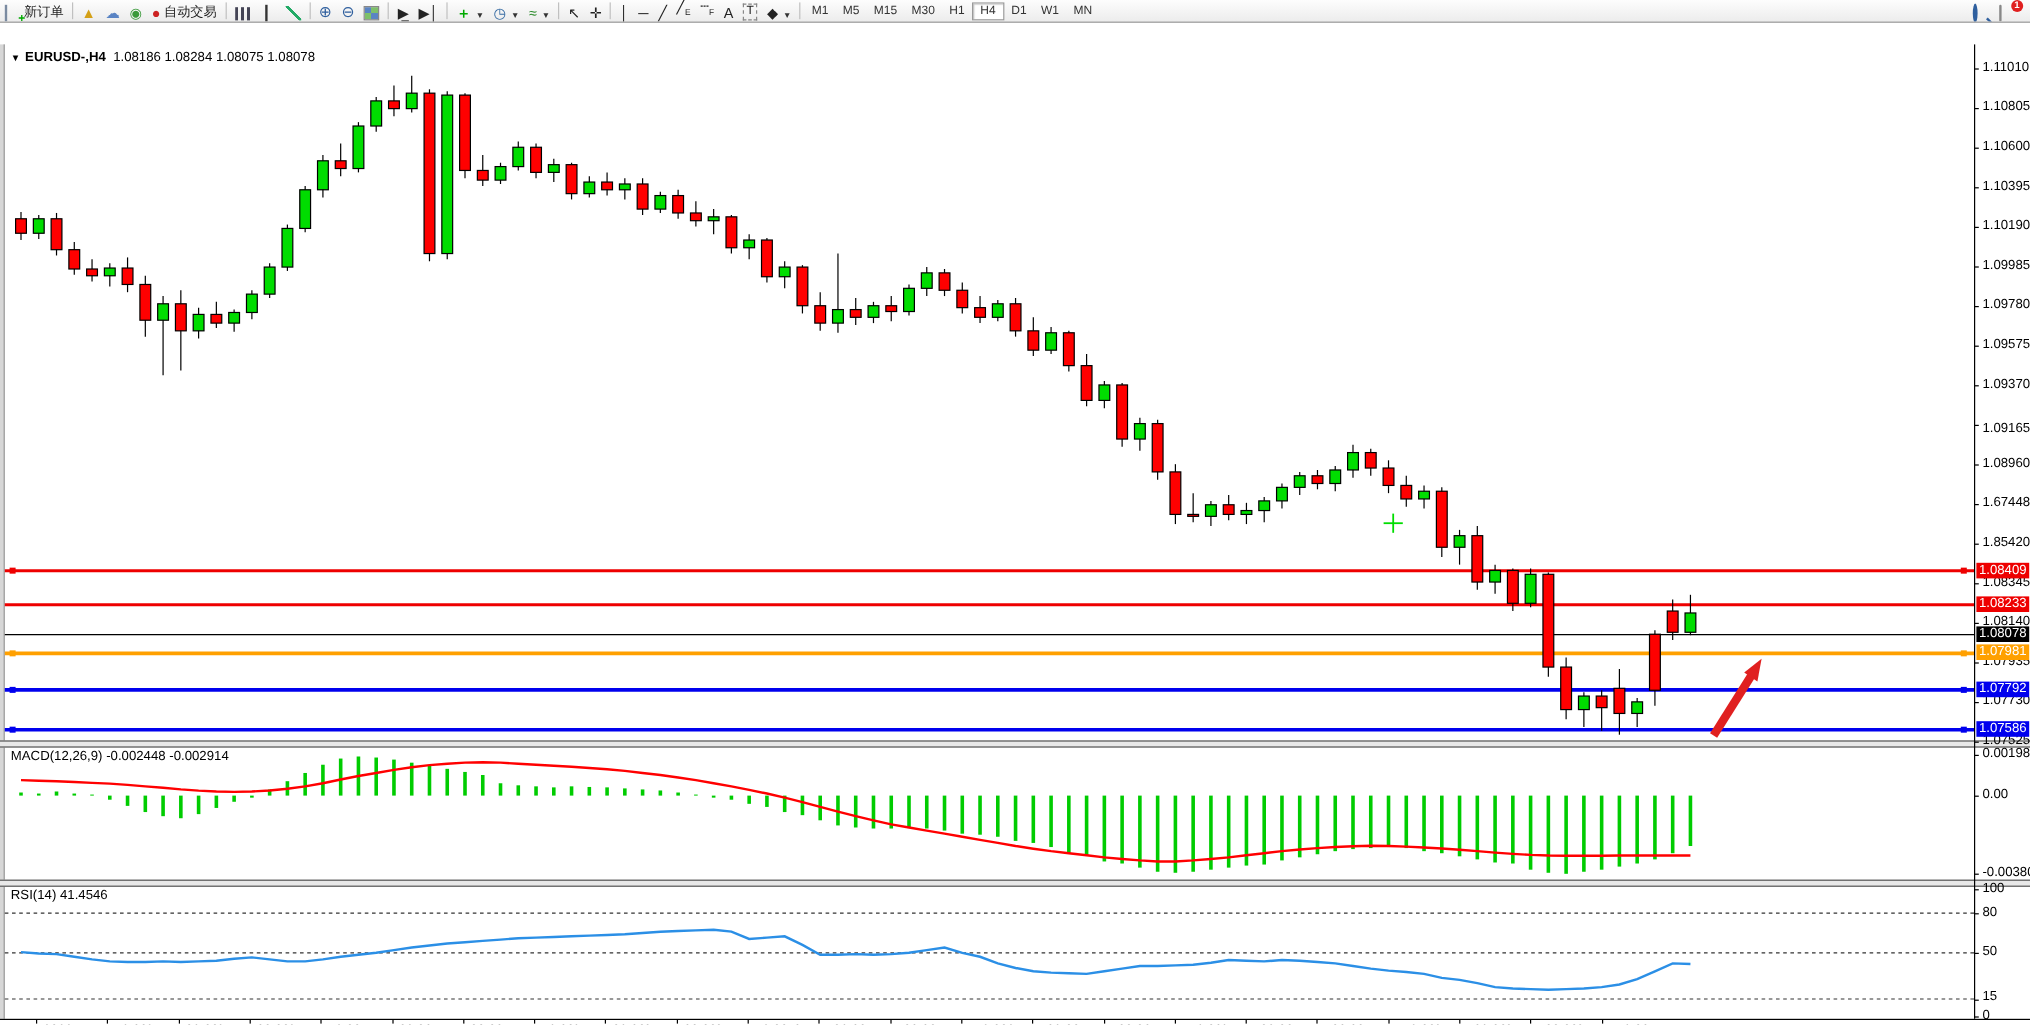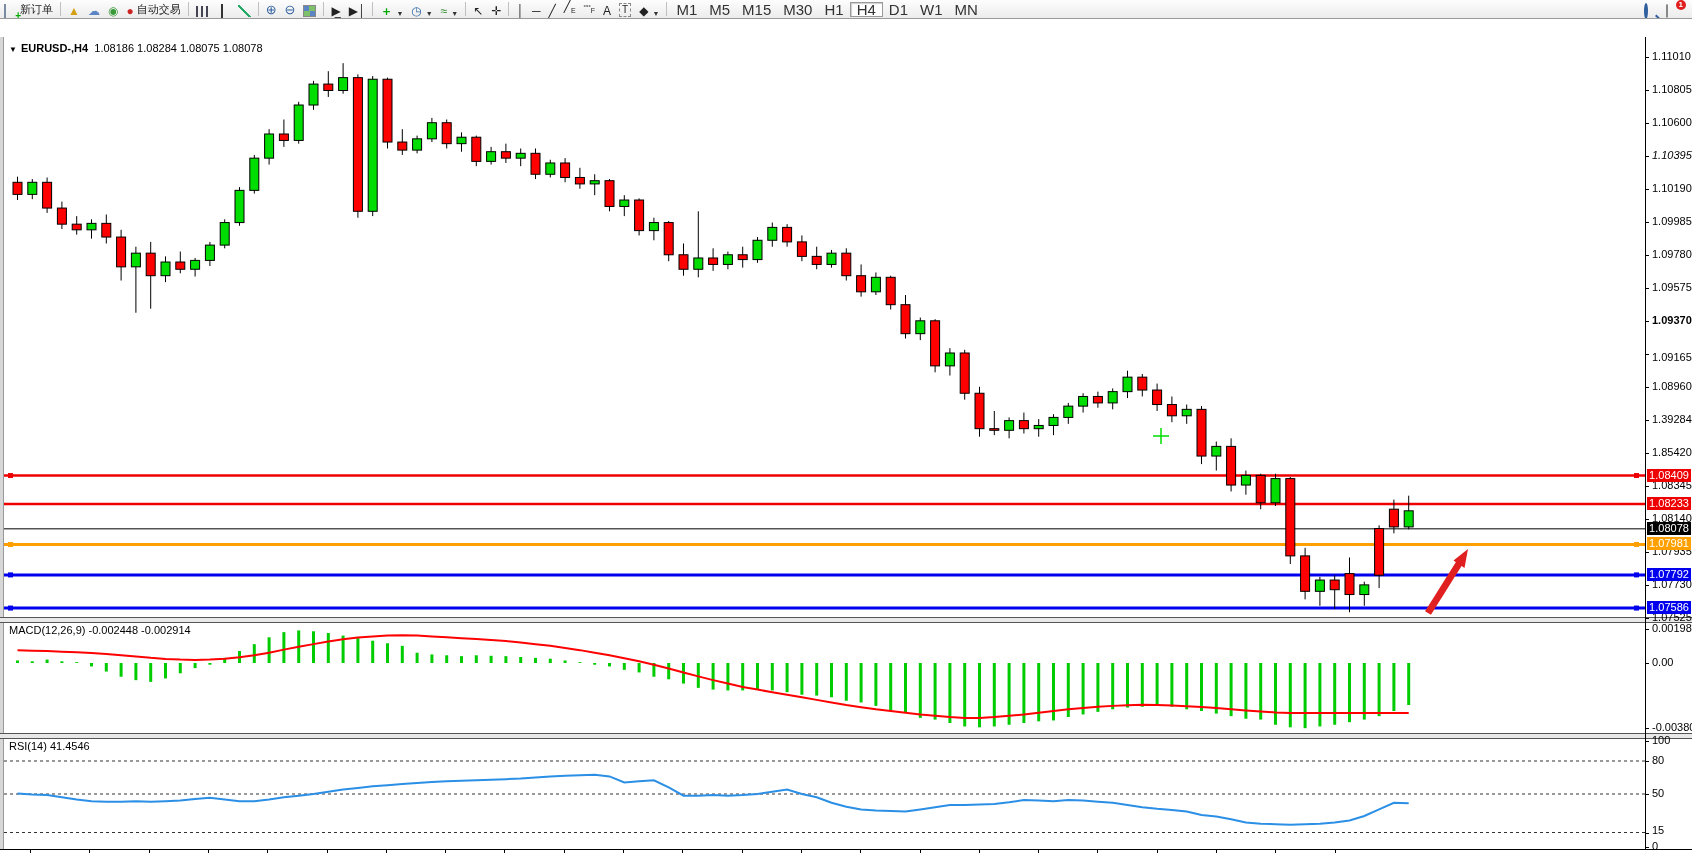--- a/index.html
+++ b/index.html
@@ -5,21 +5,21 @@
   html,body{margin:0;padding:0;width:1692px;height:854px;overflow:hidden;
     font-family:"Liberation Sans",sans-serif;background:#fff;}
   
   .toolbar{position:absolute;left:0;top:0;width:1692px;height:18px;
     background:linear-gradient(#fdfdfd,#ececec);border-bottom:1px solid #b8b8b8;
     display:flex;align-items:center;font-size:11px;color:#222;}
   .tbtn{display:inline-flex;align-items:flex-end;gap:3px;padding:0 4px;height:16px;cursor:default;}
   .tsep{width:1px;height:14px;background:#c0c0c0;margin:0 3px;}
   .glyph{font-size:12px;line-height:12px;}
   .caret{font-size:7px;color:#333;margin-left:1px;}
-  .tf{padding:0 6px;height:15px;line-height:15px;font-size:15px;color:#333;}
+  .tf{padding:0 6px;height:15px;line-height:15px;font-size:10px;color:#333;}
   .tf.active{background:#fff;border:1px solid #9a9a9a;height:13px;line-height:13px;box-shadow:inset 1px 1px 1px #ccc;}
   .ic{display:inline-block;width:13px;height:12px;position:relative;}
   .ic-doc{background:#fff;border:1px solid #7a8aa0;width:9px;height:11px;}
   .ic-doc::after{content:"+";position:absolute;right:-4px;bottom:-4px;color:#0a0;font-weight:bold;font-size:10px;}
   .ic-bars{background:repeating-linear-gradient(90deg,#445 0 2px,transparent 2px 5px);height:11px;}
   .ic-candle{width:4px;height:8px;background:#fff;border:1px solid #333;margin:1px 4px;}
   .ic-candle::before{content:"";position:absolute;left:2px;top:-3px;width:1px;height:14px;background:#333;z-index:-1;}
   .ic-line{background:linear-gradient(45deg,transparent 44%,#2a6 44%,#2a6 56%,transparent 56%);}
   .ic-grid{background:conic-gradient(#7ec06a 0 25%,#5a84c4 25% 50%,#7ec06a 50% 75%,#5a84c4 75%);border:1px solid #888;width:11px;height:10px;}
   .ic-mag{width:8px;height:8px;border:2px solid #2f5f9e;border-radius:50%;}
@@ -494,37 +494,37 @@
 
   <div class="axisline"></div>
   <div id="price-axis">
       <div class="ptick" style="top: 37.7px;"></div>
       <div class="plabel" style="top: 30.7px;">1.11010</div>
       <div class="ptick" style="top: 70.7112px;"></div>
       <div class="plabel" style="top: 63.7112px;">1.10805</div>
       <div class="ptick" style="top: 103.722px;"></div>
       <div class="plabel" style="top: 96.7223px;">1.10600</div>
       <div class="ptick" style="top: 136.733px;"></div>
-      <div class="plabel" style="top: 129.733px; font-style: italic;">1.10395</div>
+      <div class="plabel" style="top: 129.733px;">1.10395</div>
       <div class="ptick" style="top: 169.745px;"></div>
       <div class="plabel" style="top: 162.745px;">1.10190</div>
       <div class="ptick" style="top: 202.756px;"></div>
       <div class="plabel" style="top: 195.756px;">1.09985</div>
       <div class="ptick" style="top: 235.767px;"></div>
       <div class="plabel" style="top: 228.767px;">1.09780</div>
       <div class="ptick" style="top: 268.778px;"></div>
       <div class="plabel" style="top: 261.778px;">1.09575</div>
       <div class="ptick" style="top: 301.789px;"></div>
-      <div class="plabel" style="top: 294.789px; font-weight: bold;">1.09370</div>
+      <div class="plabel" style="top: 294.789px;">1.09370</div>
       <div class="ptick" style="top: 334.8px;"></div>
       <div class="plabel" style="top: 332px;">1.09165</div>
       <div class="ptick" style="top: 367.812px;"></div>
       <div class="plabel" style="top: 360.812px;">1.08960</div>
       <div class="ptick" style="top: 400.823px;"></div>
-      <div class="plabel" style="top: 393.823px;">1.39284</div>
+      <div class="plabel" style="top: 393.823px;">1.67448</div>
       <div class="ptick" style="top: 433.834px;"></div>
       <div class="plabel" style="top: 426.834px;">1.85420</div>
       <div class="ptick" style="top: 466.845px;"></div>
       <div class="plabel" style="top: 459.845px;">1.08345</div>
       <div class="ptick" style="top: 499.856px;"></div>
       <div class="plabel" style="top: 492.856px;">1.08140</div>
       <div class="ptick" style="top: 532.867px;"></div>
       <div class="plabel" style="top: 525.867px;">1.07935</div>
       <div class="ptick" style="top: 565.878px;"></div>
       <div class="plabel" style="top: 558.878px; text-align: center;">1.07730</div>

